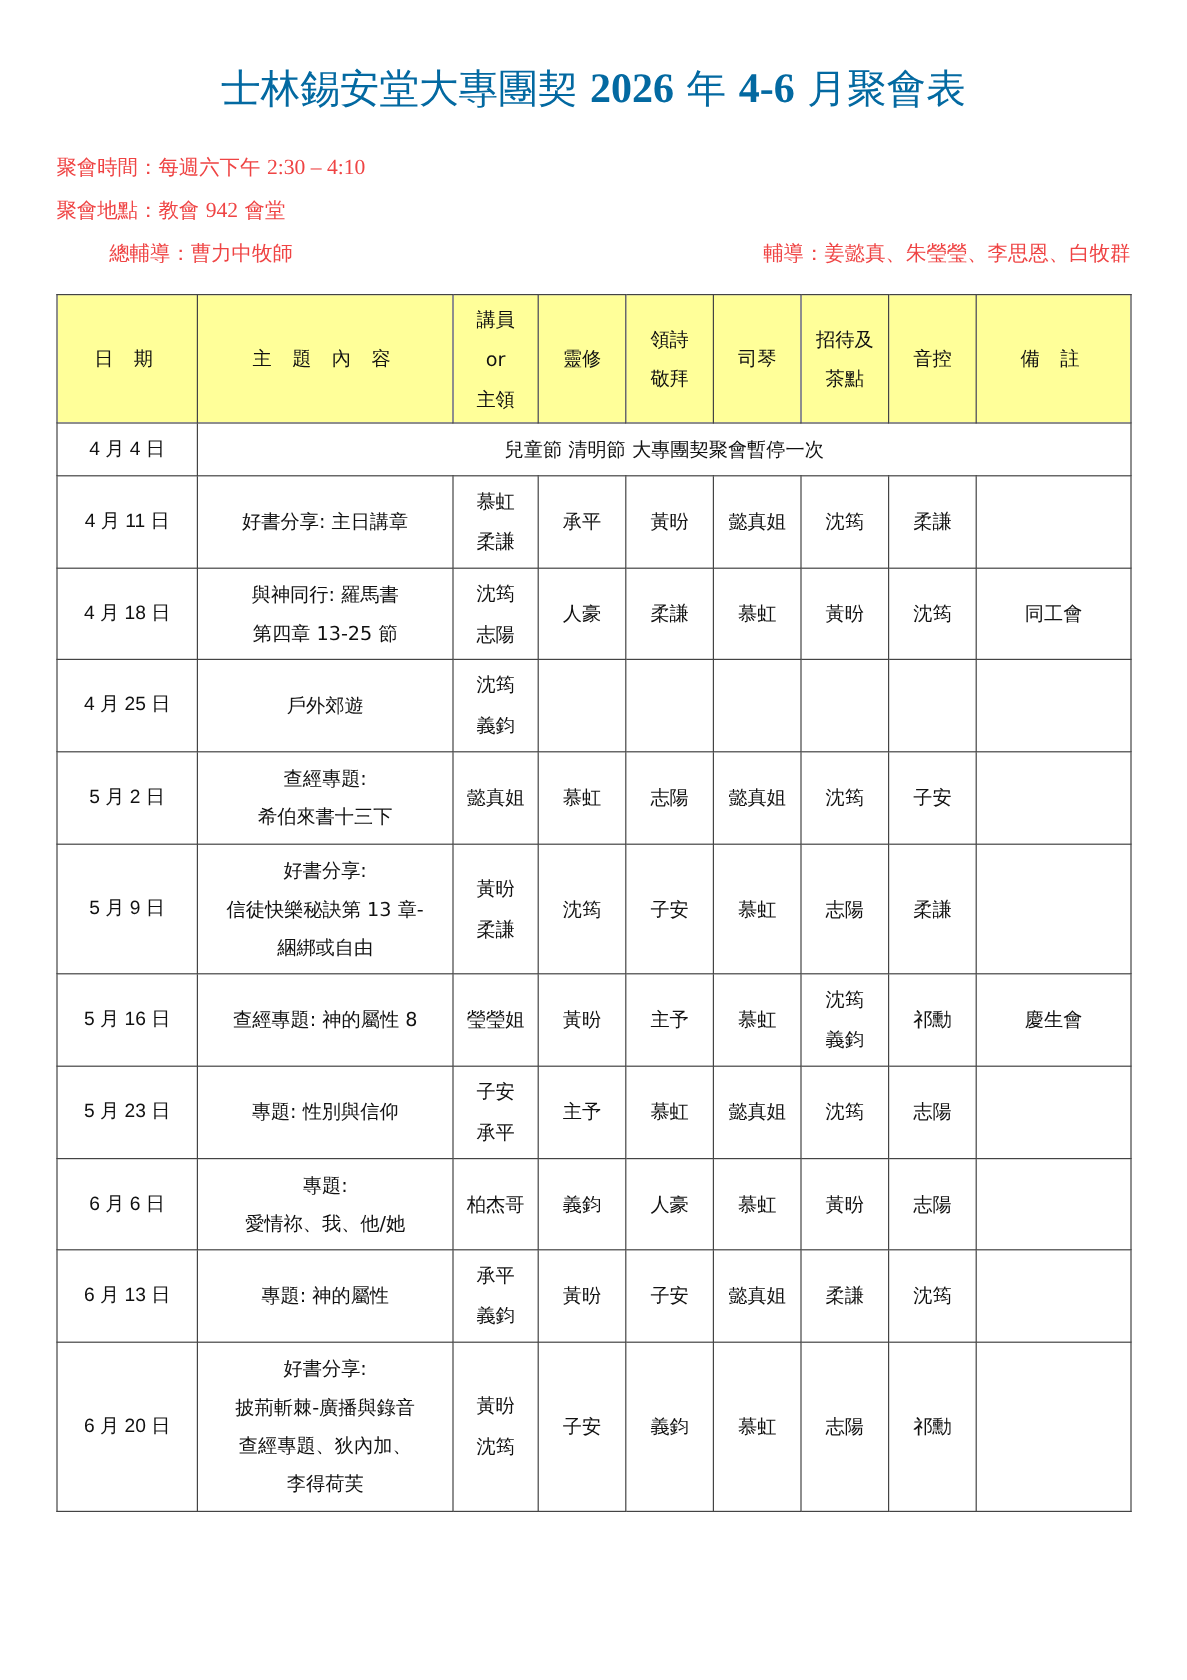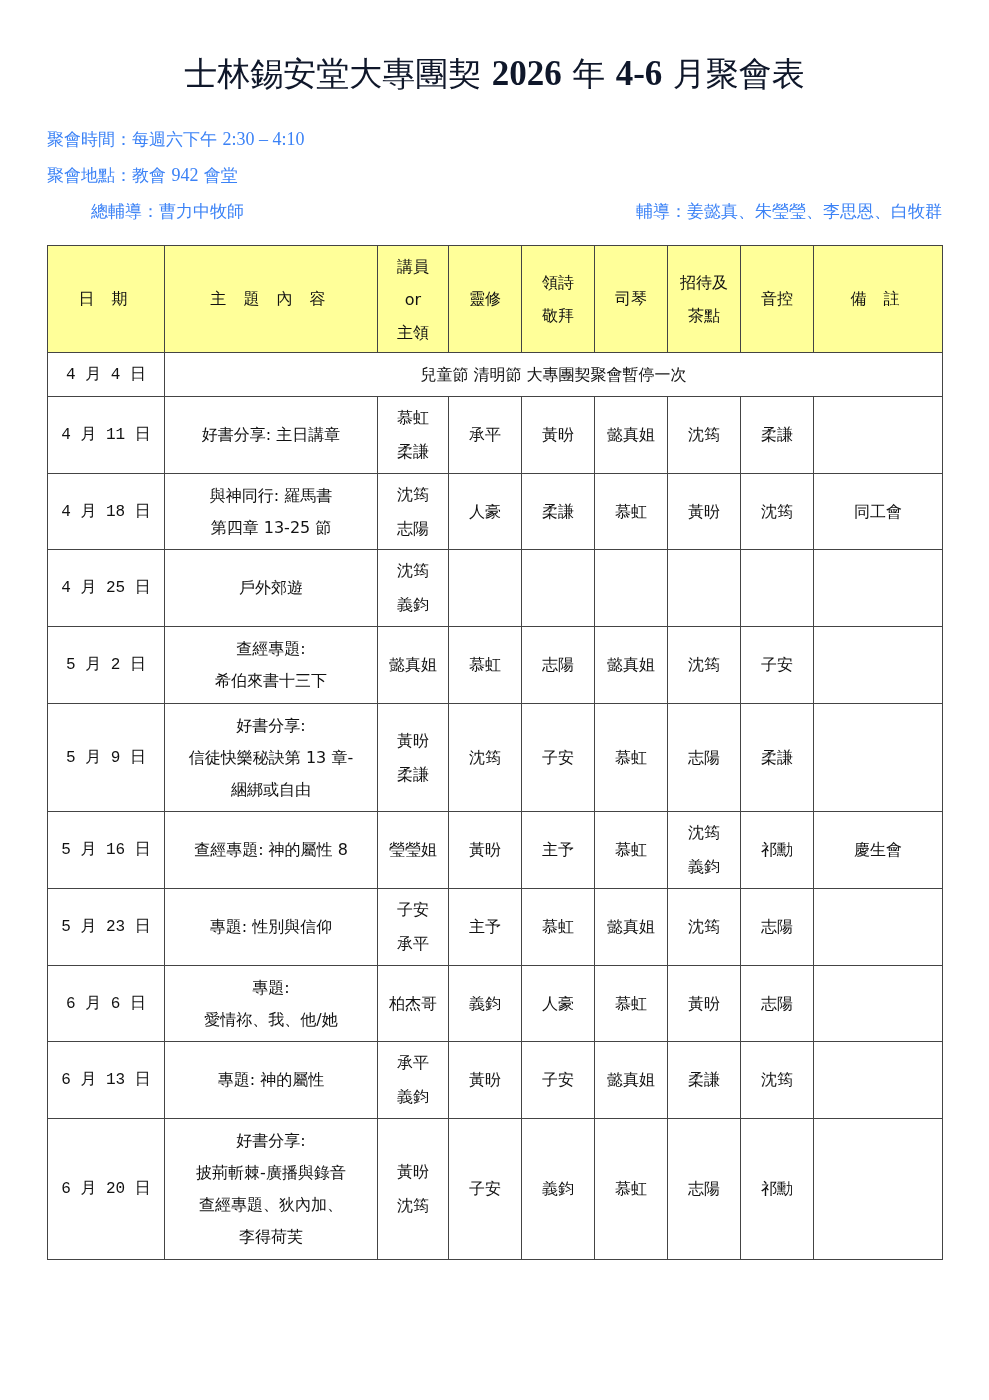--- a/index.html
+++ b/index.html
@@ -2,41 +2,41 @@
 <html><head>
 <meta charset="utf-8">
 <style>
   html, body { margin: 0; padding: 0; background: #ffffff; }
   body {
     width: 989px; height: 1400px; position: relative; overflow: hidden;
     font-family: "DejaVu Sans", "Liberation Sans", sans-serif; color: #111;
   }
   .title {
     position: absolute; left: 0; top: 52px; width: 989px; text-align: center;
-    font-size: 33px; letter-spacing: 0px; color: #0f172a;
+    font-size: 33px; letter-spacing: 0px; color: #0369a1;
   }
   .title .num { font-family: "Liberation Serif", "DejaVu Serif", serif; font-weight: bold; font-size: 35px; }
-  .info { position: absolute; left: 47px; font-size: 17px; color: #3b82f6; white-space: nowrap; }
+  .info { position: absolute; left: 47px; font-size: 17px; color: #ef4444; white-space: nowrap; }
   .info.right { left: auto; right: 47px; }
   .info .serif { font-family: "Liberation Serif", "DejaVu Serif", serif; font-size: 18px; }
 
   table.schedule {
     position: absolute; left: 47px; top: 245px;
     border-collapse: collapse; table-layout: fixed; width: 895px;
   }
   table.schedule td, table.schedule th {
     border: 1.4px solid #444; text-align: center; vertical-align: middle;
     padding: 0 2px; font-size: 16px; font-weight: normal; line-height: 32px;
     overflow: hidden;
   }
   table.schedule tr.head th {
     background: #ffff99; height: 106px; font-size: 16px;
   }
   table.schedule tr.head th .ml { display: block; line-height: 33px; }
-  .dt { font-family: Liberation Mono, monospace; font-size: 17px; margin-top: 37px; }
+  .dt { font-family: Liberation Sans, sans-serif; font-size: 17px; margin-top: 37px; }
   .lines span { display: block; line-height: 32px; }
   .nm .lines span { line-height: 34px; }
   .wide-spc { letter-spacing: 6px; }
 </style>
 </head>
 <body>
 
 <div class="title">
   <span>士林錫安堂大專團契 </span><span class="num">2026</span><span> 年 </span><span class="num">4-6</span><span> 月聚會表</span>
 </div>

